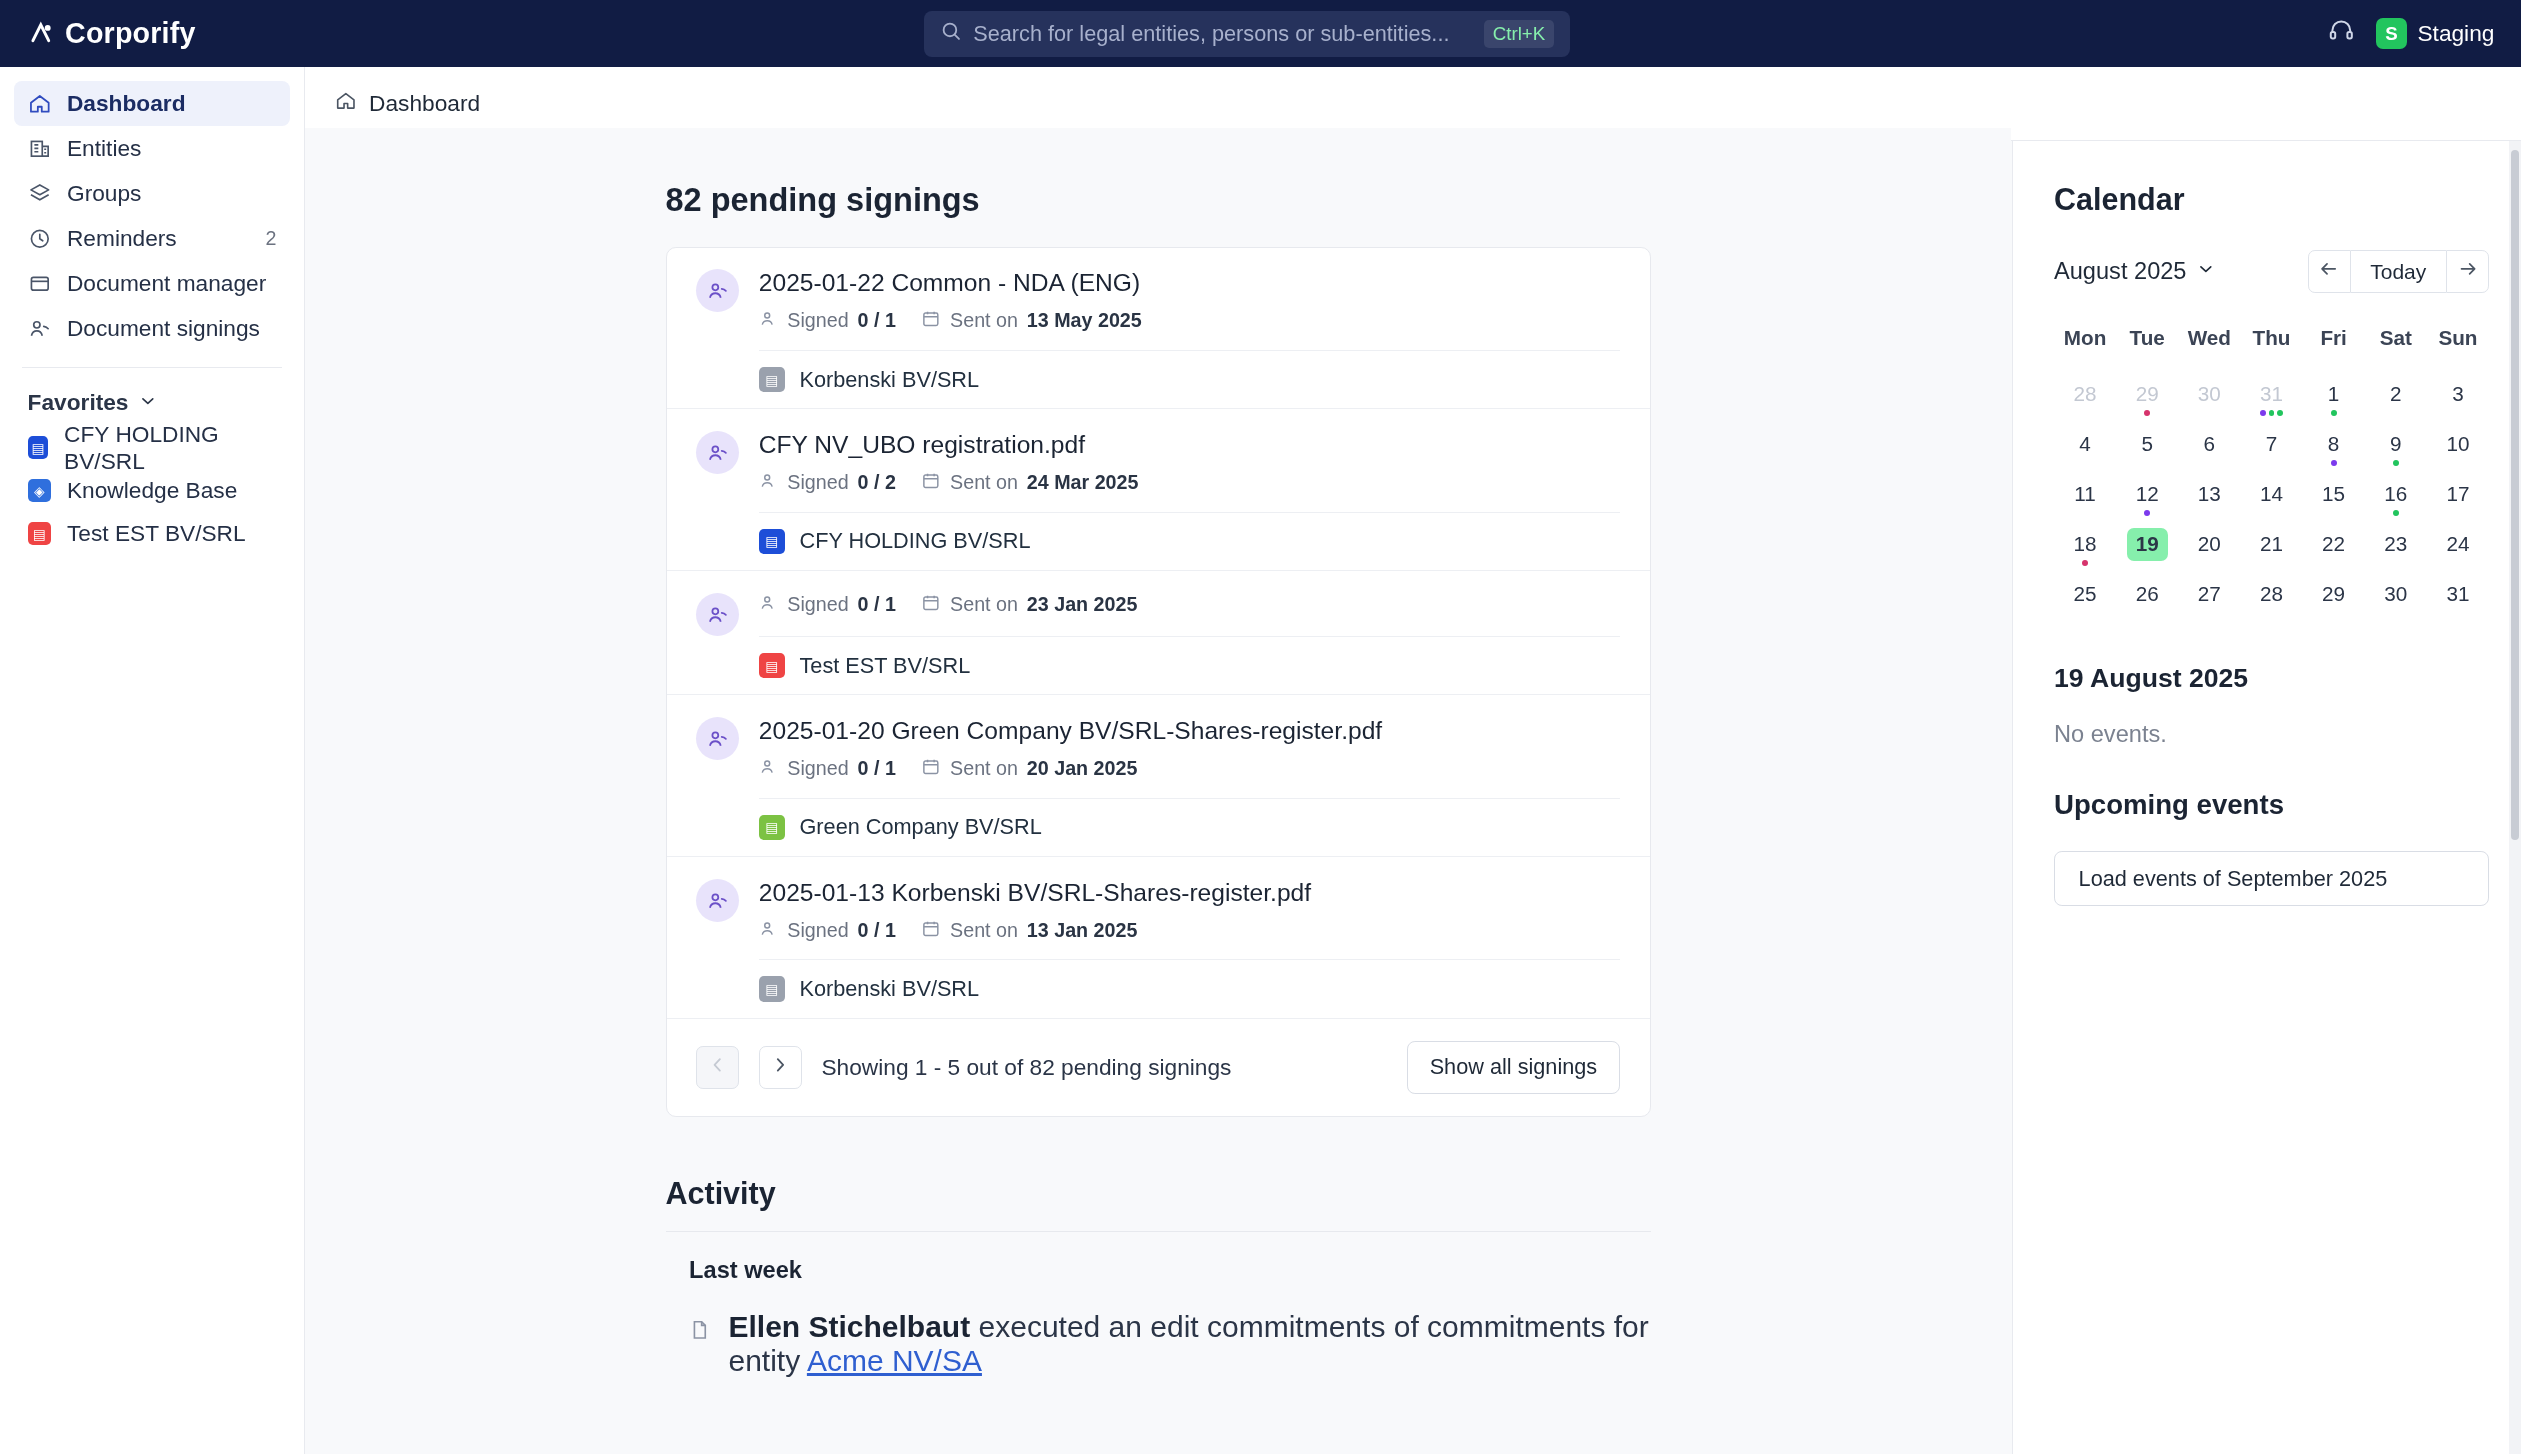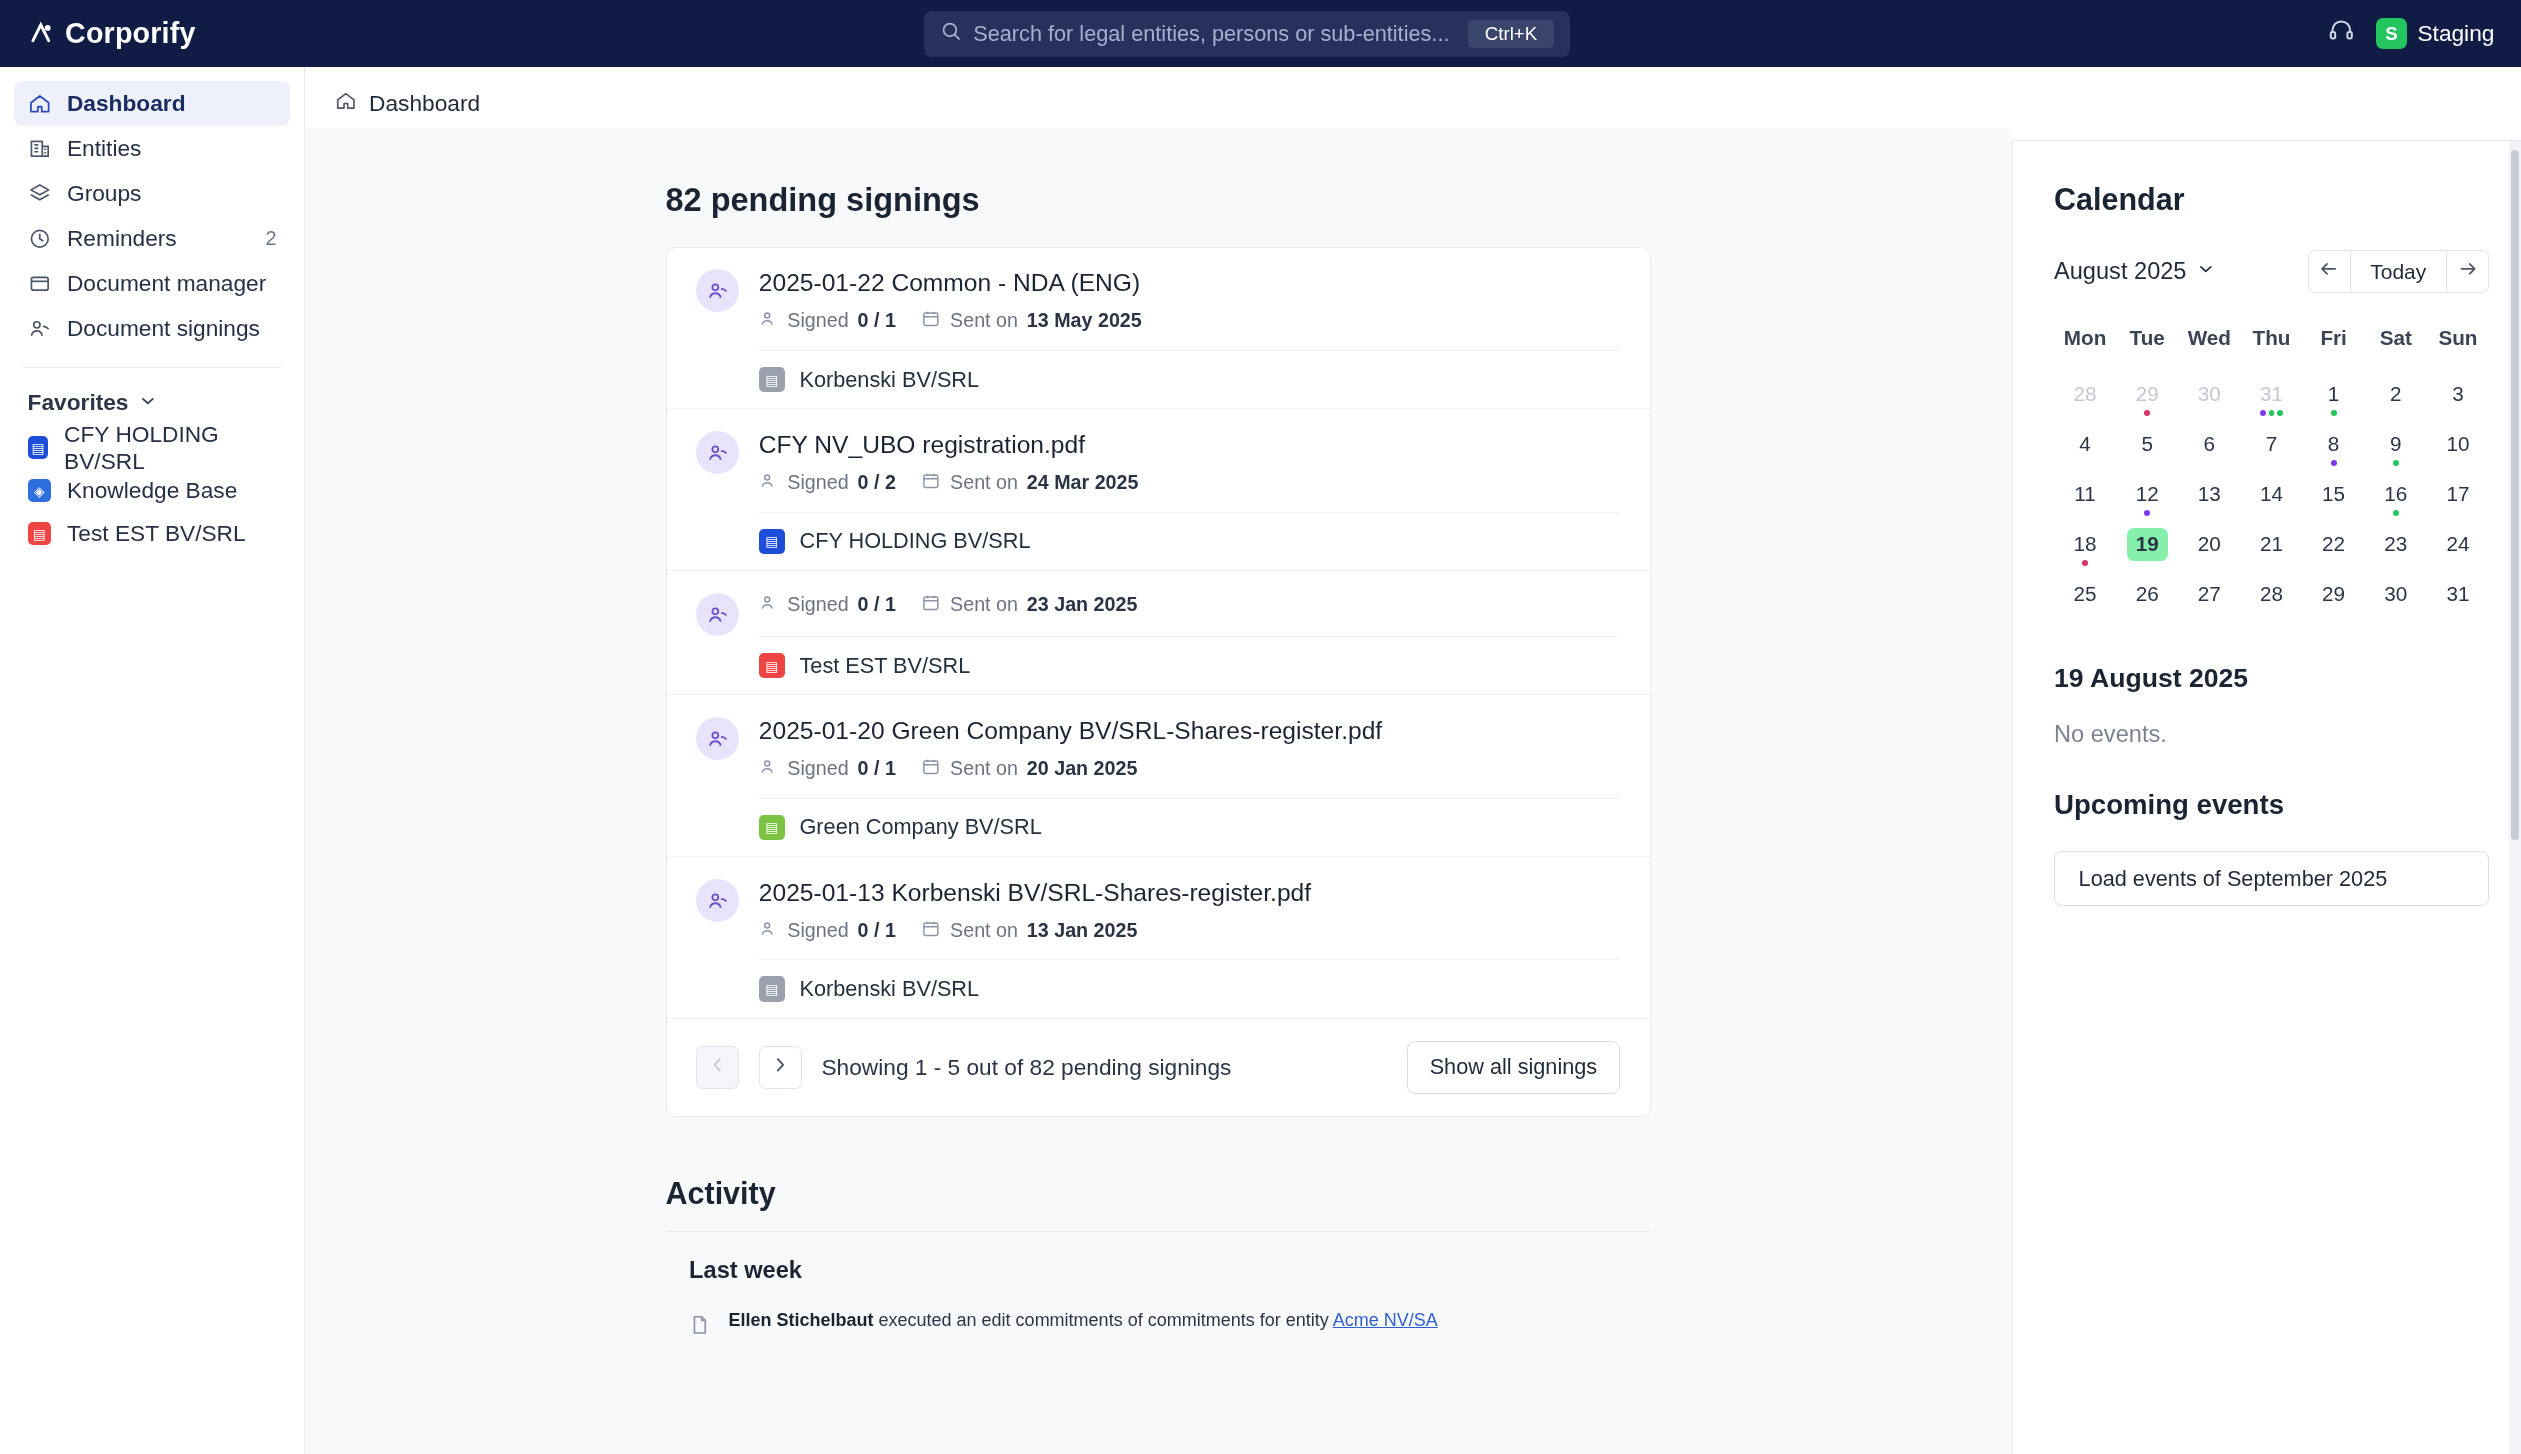--- a/index.html
+++ b/index.html
@@ -24,22 +24,22 @@
   .brand-mark { width: 29.6px; height: 29.6px; position: relative; }
   .brand-name { color: #ffffff; font-size: 28.6px; font-weight: 600; letter-spacing: 0.2px; }
 
   .searchwrap {
     position: absolute; left: 924px; top: 10.8px; width: 646px; height: 46px;
     background: #26325c; border-radius: 7.9px;
     display: flex; align-items: center; padding: 0 15.8px; gap: 11.8px;
   }
   .search-placeholder { color: #a7b0cc; font-size: 21.7px; flex: 1; }
   .kbd {
-    color: #ffffff; font-size: 18.7px; background: #3a456c;
-    border-radius: 4.9px; padding: 3px 17px;
+    color: #86efac; font-size: 18.7px; background: #3a456c;
+    border-radius: 4.9px; padding: 3px 9px;
   }
 
   .top-right {
     position: absolute; right: 27.6px; top: 0; height: 67px;
     display: flex; align-items: center; gap: 21.7px;
   }
   .headset-icon { color: #cfd6e8; }
   .env-chip { display: flex; align-items: center; gap: 10.8px; }
   .env-square {
     width: 30.5px; height: 30.5px; border-radius: 6.9px; background: #22c55e;
@@ -131,21 +131,21 @@
   .btn-outline {
     border: 1px solid #d9dde5; background: #fff; border-radius: 7.9px;
     padding: 12.8px 21.7px; font-size: 21.7px; color: #1f2937;
   }
   .activity-title {
     width: 985px; margin: 59px auto 19.7px auto;
     font-size: 30.5px; font-weight: 600; color: #1b2433;
   }
   .activity-box { width: 985px; margin: 0 auto; border-top: 1px solid #e7e9ee; padding-top: 25.6px; }
   .activity-week { font-size: 23.6px; font-weight: 600; color: #1b2433; margin-left: 23.6px; margin-bottom: 25.6px; }
-  .activity-row { display: flex; gap: 17.7px; margin-left: 23.6px; font-size: 18px; color: #2b3547; }
+  .activity-row { display: flex; gap: 17.7px; margin-left: 23.6px; font-size: 30px; color: #2b3547; }
   .act-ico { width: 21.7px; height: 21.7px; color: #8b93a4; flex: none; margin-top: 3.9px; }
   .link { color: #2f5fd0; text-decoration: underline; }
   .act-name { font-weight: 600; color: #1b2433; }
 
   
   .rightpanel {
     position: absolute; top: 141px; left: 2012px; width: 510px; height: 1314px;
     background: #ffffff; border-left: 1px solid #e8eaef; padding: 41px 33px 0 41px;
   }
   .cal-title { font-size: 30.5px; font-weight: 600; color: #1b2433; margin-bottom: 33px; }

